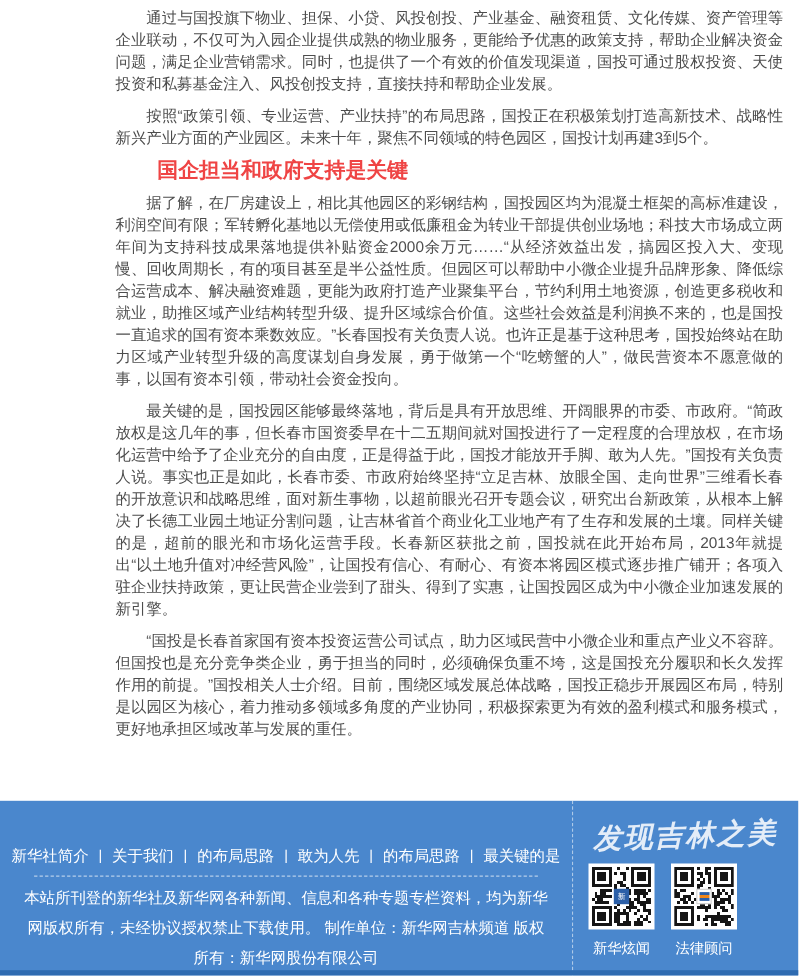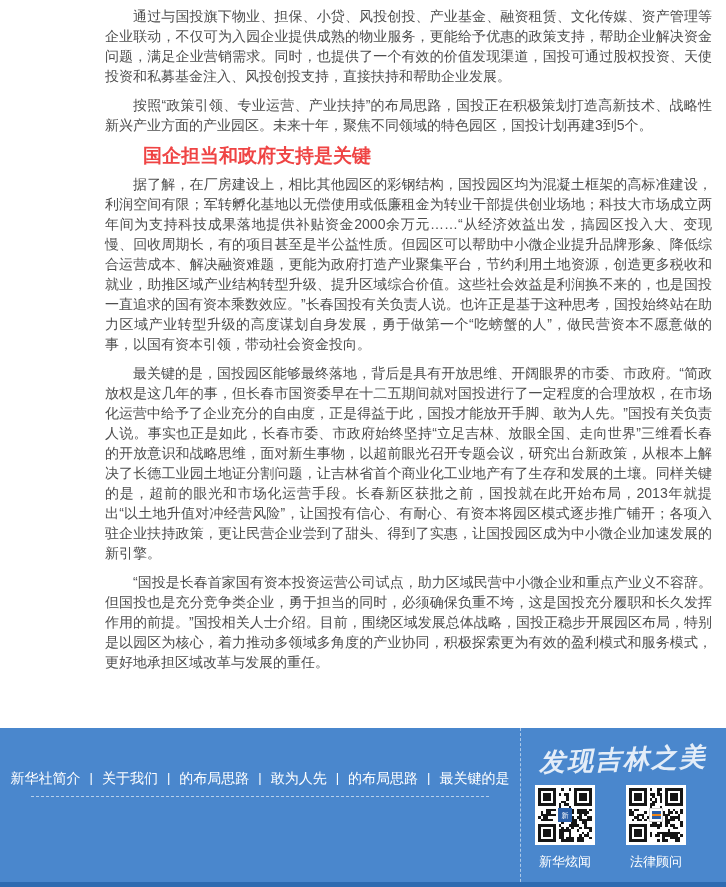--- a/index.html
+++ b/index.html
@@ -35,21 +35,21 @@
   }
   .footer-right {
     flex:1; border-left:1px dashed rgba(255,255,255,.55);
     padding:14px 0 0 14px; position:relative;
   }
   .slogan {
     font-family:"DejaVu Serif","Liberation Serif",serif; font-style:italic; font-weight:bold;
     font-size:26px; letter-spacing:2px; color:rgba(255,255,255,.85);
     transform:rotate(-2deg); white-space:nowrap; margin-left:4px;
   }
-  .qr-row { display:flex; gap:31px; margin-top:8px; }
+  .qr-row { display:flex; gap:15px; margin-top:8px; }
   .qr-col { display:flex; flex-direction:column; align-items:center; }
   .qr-box { width:60px; height:60px; background:#fff; padding:3px; position:relative; }
   .qr-box svg { display:block; width:54px; height:54px; shape-rendering:crispEdges; }
   .qr-logo {
     position:absolute; left:50%; top:50%; width:14px; height:14px;
     transform:translate(-50%,-50%); display:flex; align-items:center; justify-content:center;
     font-size:7px; line-height:1; overflow:hidden;
   }
   .qr-logo.blue { background:#2b5fa8; color:#fff; }
   .qr-logo.white { background:#fff; border:1px solid #d0d0d0; }
@@ -88,20 +88,21 @@
             <a href="#">敢为人先</a>
           </li>
         <li>
             <a href="#">的布局思路</a>
           </li>
         <li>
             <a href="#">最关键的是</a>
           </li>
       </ul>
       <div class="footer-divider"></div>
+      <div class="footer-copy">本站所刊登的新华社及新华网各种新闻、信息和各种专题专栏资料，均为新华网版权所有，未经协议授权禁止下载使用。 制作单位：新华网吉林频道 版权所有：新华网股份有限公司</div>
     </div>
     <div class="footer-right">
       <div class="slogan">发现吉林之美</div>
       <div class="qr-row">
         <div class="qr-col">
           <div class="qr-box">
             <svg viewBox="0 0 21 21">
                 <rect x="9" y="0" width="1" height="1" fill="#151515"></rect>
                 <rect x="12" y="0" width="1" height="1" fill="#151515"></rect>
                 <rect x="8" y="2" width="1" height="1" fill="#151515"></rect>

